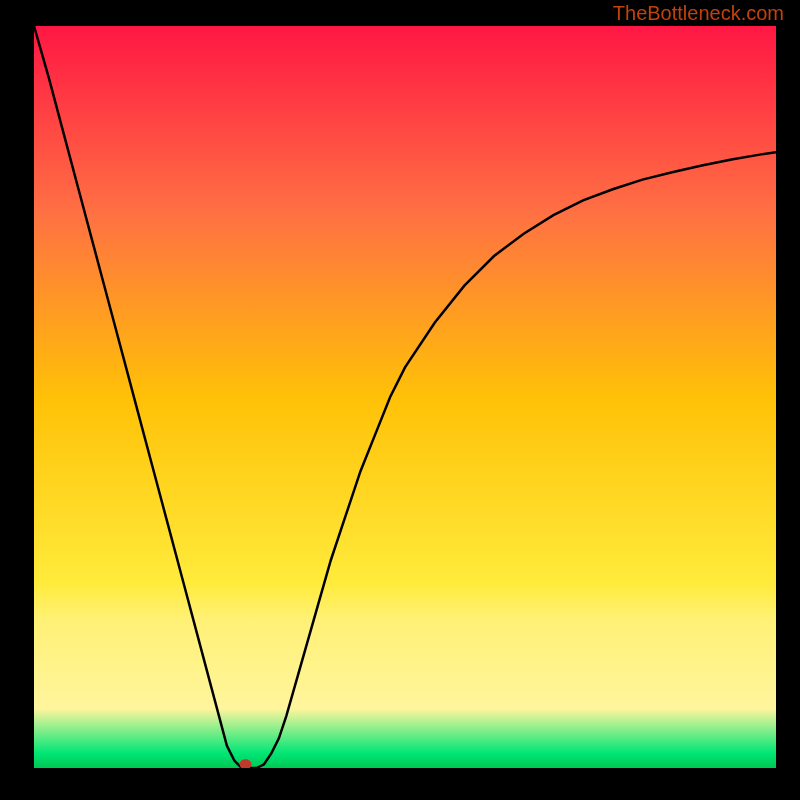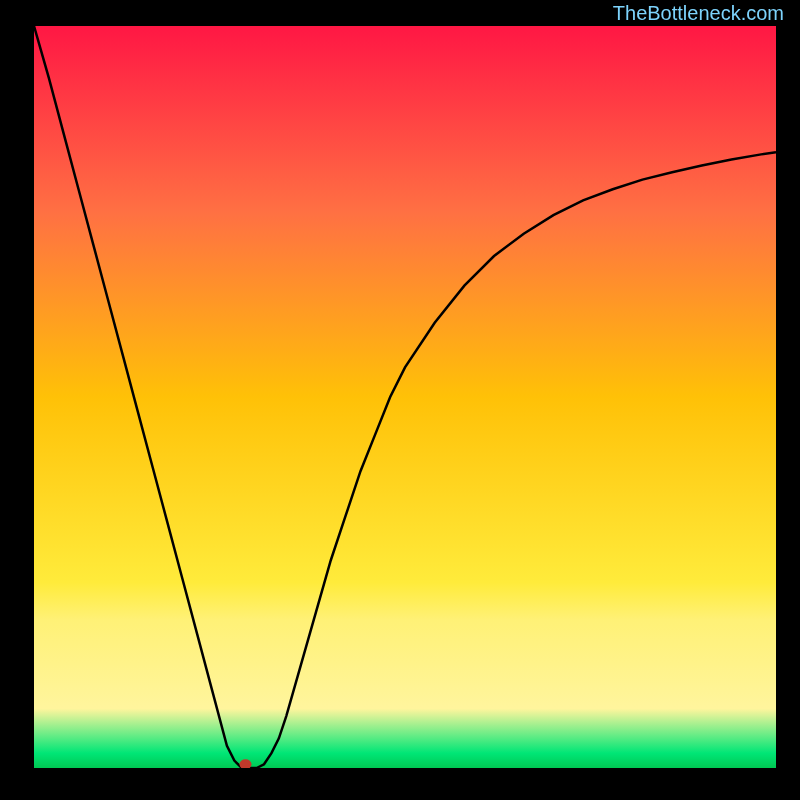--- a/index.html
+++ b/index.html
@@ -8,21 +8,21 @@
     width: 800px;
     height: 800px;
     background: #000;
     font-family: Arial, sans-serif;
     position: relative;
   }
   .watermark {
     position: absolute;
     top: 2px;
     right: 16px;
-    color: #7dd3fc;
+    color: #c2410c;
     font-size: 20px;
     font-family: Arial, sans-serif;
     z-index: 10;
   }
   .plot-frame {
     position: absolute;
     left: 34px;
     top: 26px;
     width: 742px;
     height: 742px;

